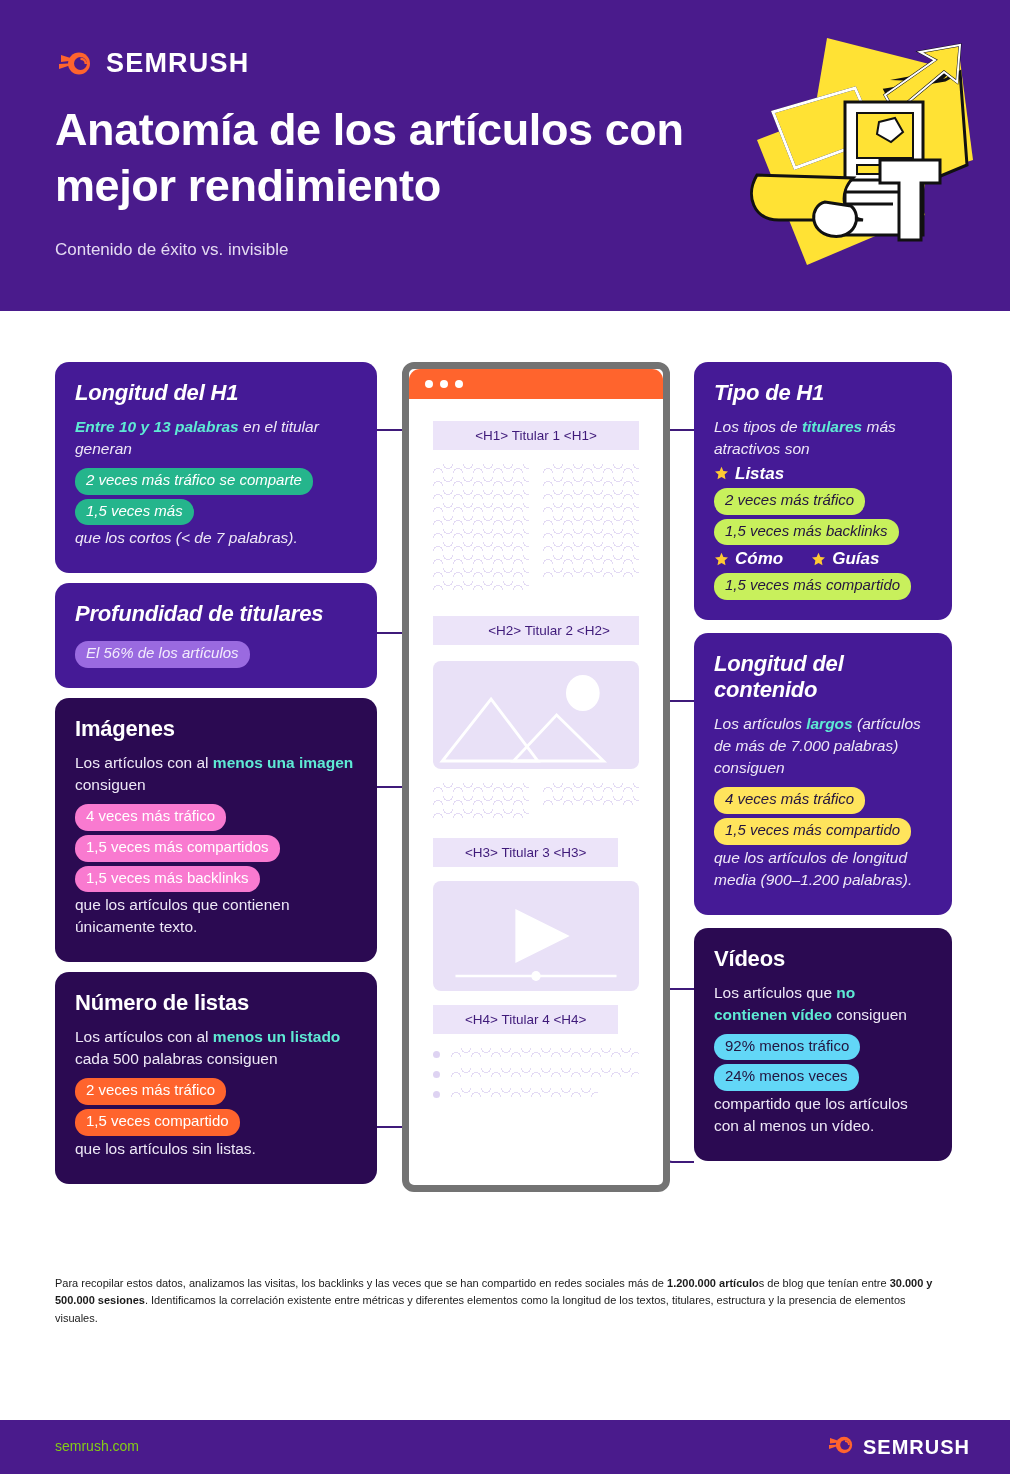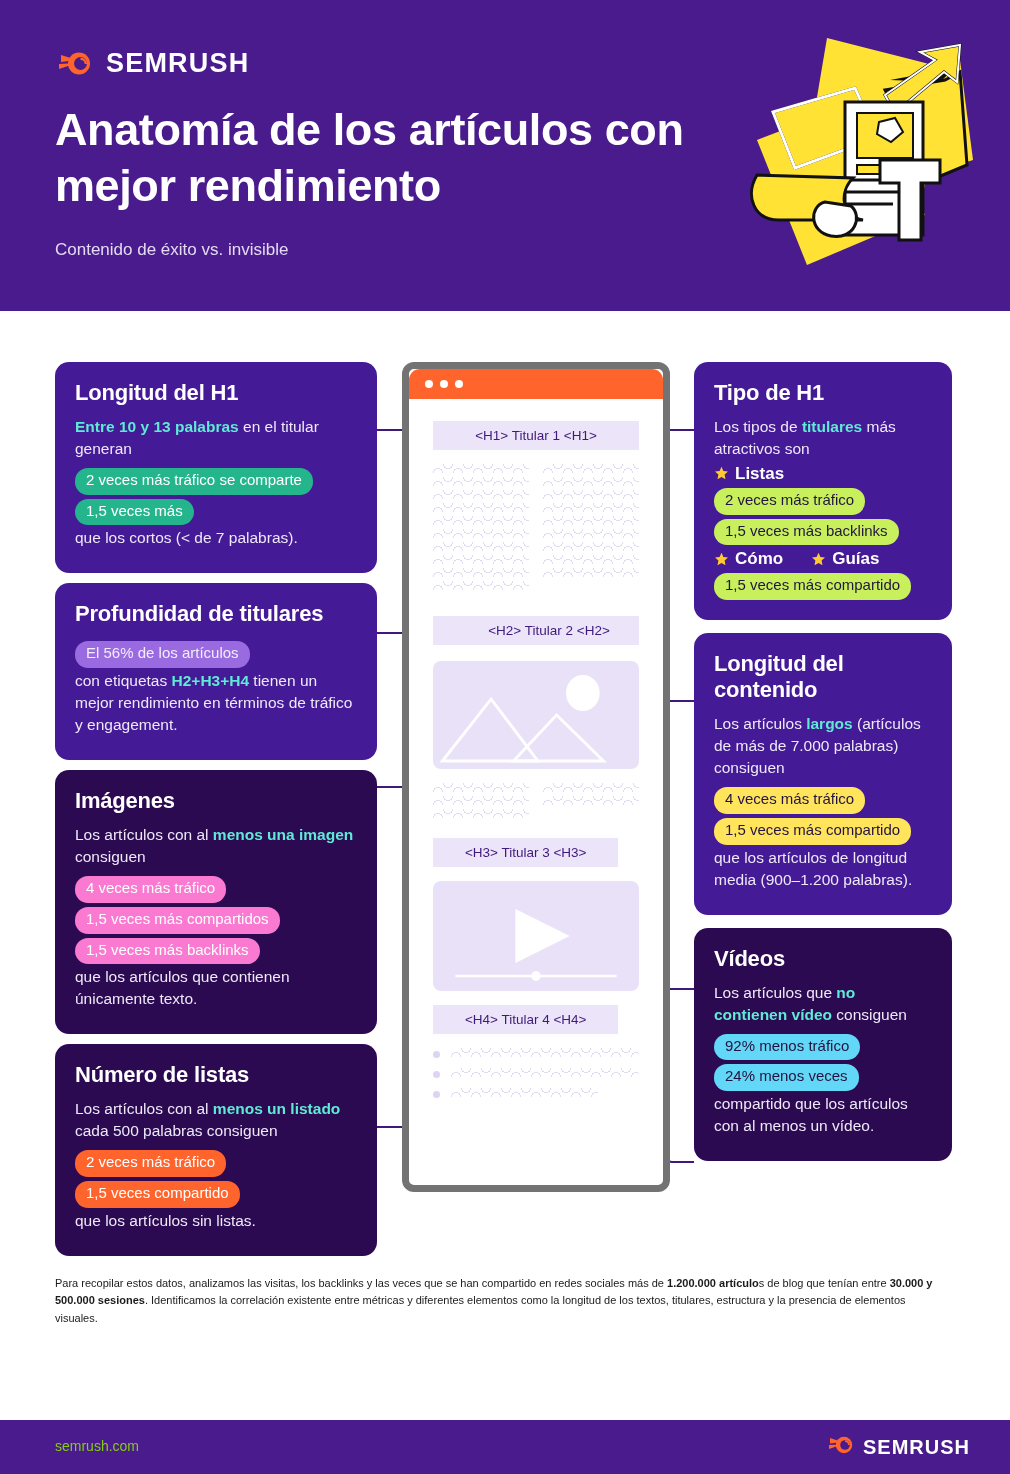--- a/index.html
+++ b/index.html
@@ -37,21 +37,21 @@
   
   .col-left  { position: absolute; left: 55px;  top: 362px; width: 322px; }
   .col-right { position: absolute; left: 694px; top: 362px; width: 258px; }
 
   .card {
     border-radius: 14px;
     padding: 18px 20px 20px 20px;
     margin-bottom: 10px;
     position: relative;
   }
-  .card.light { background: #451a96; }
+  .card.light { background: #451a96; font-style: italic; }
   .card.dark  { background: #2b0a52; }
   .card h3 {
     color: #ffffff; font-size: 22px; font-weight: 700; letter-spacing: -0.2px;
     line-height: 1.18; margin-bottom: 10px;
   }
   .card p {
     color: #eee8f7; font-size: 15.5px; line-height: 1.42; margin: 2px 0 4px 0;
   }
   .card p b { color: #5eead4; font-weight: 700; }
 
@@ -232,21 +232,20 @@
         <span class="badge b-teal">1,5 veces más</span>
       </div>
       <p>que los cortos (&lt; de 7 palabras).</p>
     </div>
 
     <div class="card light">
       <h3>Profundidad de titulares</h3>
       <div class="badge-row">
         <span class="badge b-violet">El 56% de los artículos</span>
       </div>
-      <p><span>con etiquetas </span><b>H2+H3+H4</b><span> tienen un mejor rendimiento en términos de tráfico y engagement.</span></p>
     </div>
 
     <div class="card dark">
       <h3>Imágenes</h3>
       <p><span>Los artículos con al </span><b>menos una imagen</b><span> consiguen</span></p>
       <div class="badge-row">
         <span class="badge b-pink">4 veces más tráfico</span>
       </div>
       <div class="badge-row">
         <span class="badge b-pink">1,5 veces más compartidos</span>

